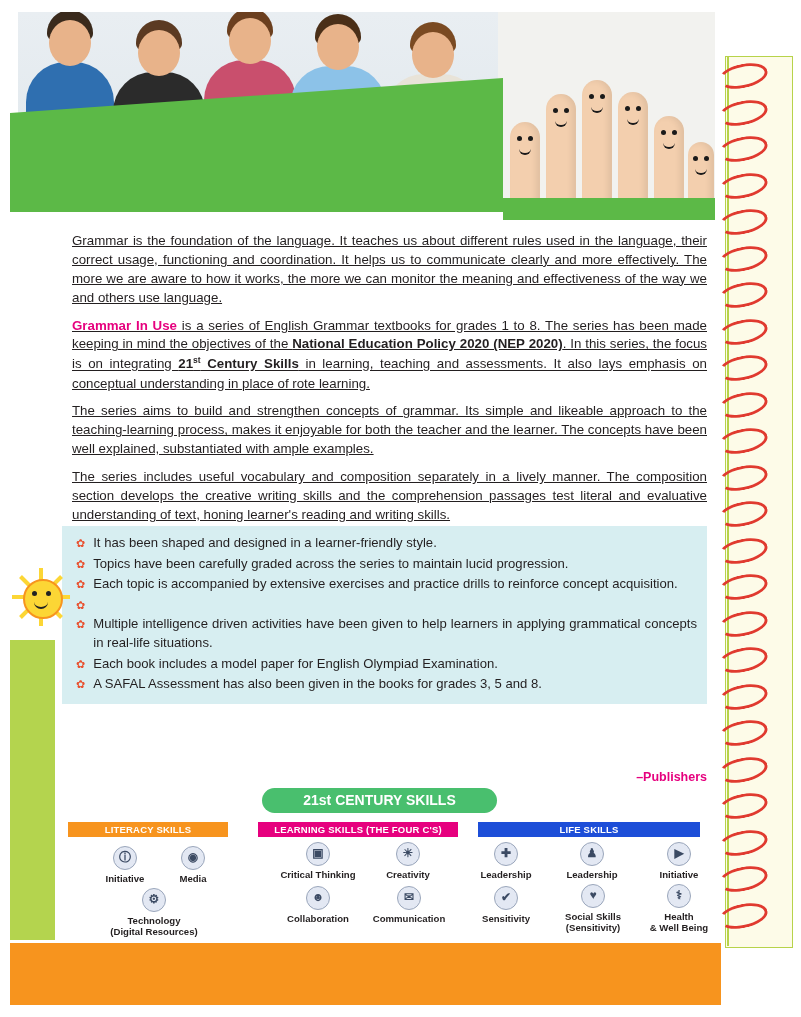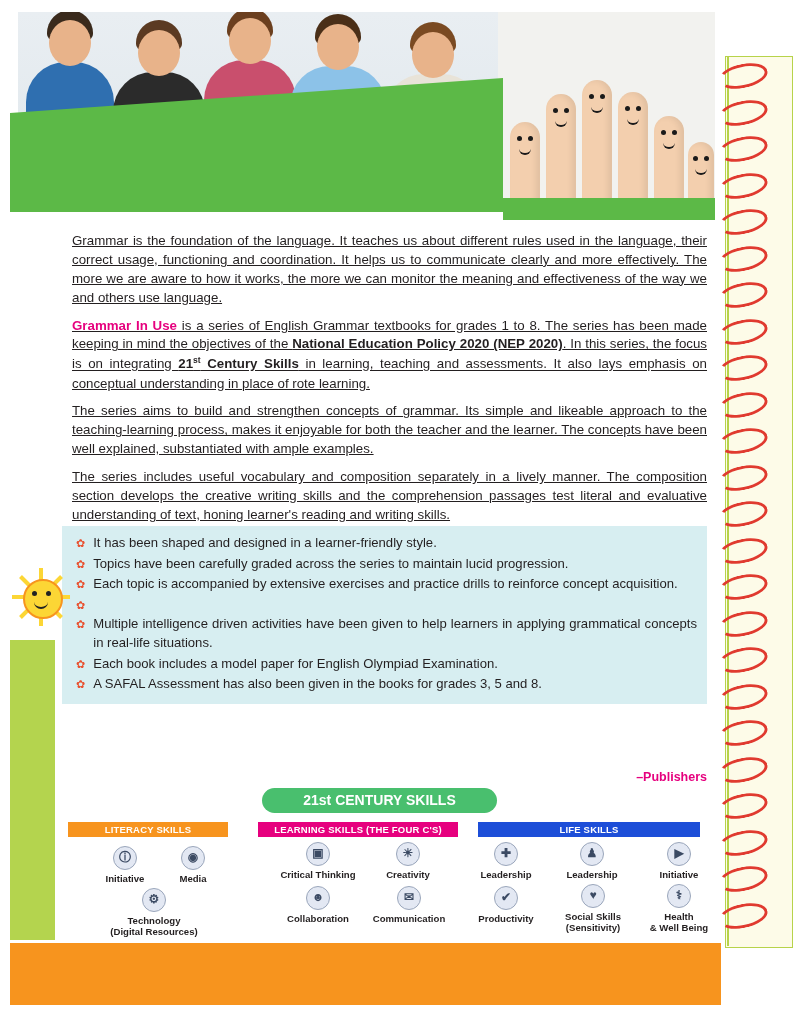--- a/index.html
+++ b/index.html
@@ -498,19 +498,19 @@
       <div class="skill" style="left: 82px; top: 846px; width: 86px;"><span class="ic">ⓘ</span><span>Initiative</span></div>
       <div class="skill" style="left: 158px; top: 846px; width: 70px;"><span class="ic">◉</span><span>Media</span></div>
       <div class="skill" style="left: 96px; top: 888px; width: 116px;"><span class="ic">⚙</span><span>Technology<br>(Digital Resources)</span></div>
       <div class="skill" style="left: 268px; top: 842px; width: 100px;"><span class="ic">▣</span><span>Critical Thinking</span></div>
       <div class="skill" style="left: 368px; top: 842px; width: 80px;"><span class="ic">☀</span><span>Creativity</span></div>
       <div class="skill" style="left: 268px; top: 886px; width: 100px;"><span class="ic">☻</span><span>Collaboration</span></div>
       <div class="skill" style="left: 364px; top: 886px; width: 90px;"><span class="ic">✉</span><span>Communication</span></div>
       <div class="skill" style="left: 470px; top: 842px; width: 72px;"><span class="ic">✚</span><span>Leadership</span></div>
       <div class="skill" style="left: 552px; top: 842px; width: 80px;"><span class="ic">♟</span><span>Leadership</span></div>
       <div class="skill" style="left: 644px; top: 842px; width: 70px;"><span class="ic">▶</span><span>Initiative</span></div>
-      <div class="skill" style="left: 466px; top: 886px; width: 80px;"><span class="ic">✔</span><span>Productivity</span></div>
+      <div class="skill" style="left: 466px; top: 886px; width: 80px;"><span class="ic">✔</span><span>Sensitivity</span></div>
       <div class="skill" style="left: 550px; top: 884px; width: 86px;"><span class="ic">♥</span><span>Social Skills<br>(Sensitivity)</span></div>
       <div class="skill" style="left: 640px; top: 884px; width: 78px;"><span class="ic">⚕</span><span>Health<br>&amp; Well Being</span></div>
     </div>
 
   <div class="bottom-band"></div>
 </div>
 
 </body></html>

